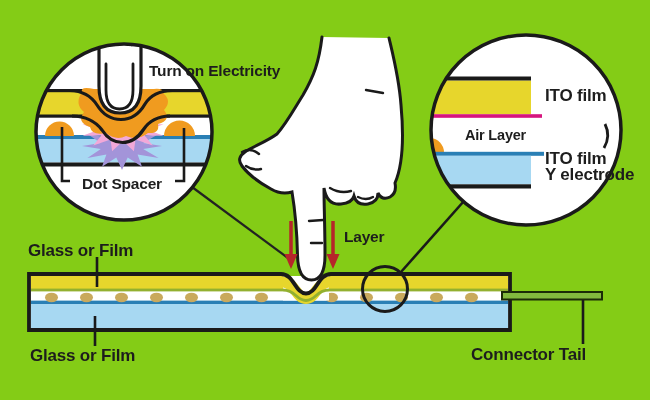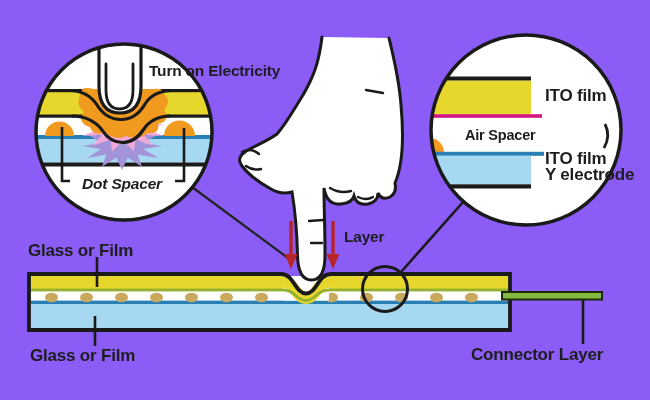--- a/index.html
+++ b/index.html
@@ -1,21 +1,21 @@
 <!DOCTYPE html>
 <html style="--outline_black: #1a1a1a; --ito_yellow: #e7d62c; --spacer_orange: #f09b1f; --press_pink: #f2a8d8; --press_purple: #a394d9; --glass_blue: #a7d8f2; --electrode_teal: #2a7fb5; --electrode_magenta: #d6157e; --film_green: #93b02f; --connector_green: #82b93e; --dot_tan: #c9a95d; --arrow_red: #b6252a;"><head>
 <meta charset="utf-8">
 <style>
   html,body{margin:0;padding:0;background:#fff;}
-  #stage{position:relative;width:650px;height:400px;background:#8b5cf6;overflow:hidden;
+  #stage{position:relative;width:650px;height:400px;background:#84cc16;overflow:hidden;
          font-family:"Liberation Sans","DejaVu Sans",sans-serif;}
   #stage svg{position:absolute;left:0;top:0;}
   .label{position:absolute;font-weight:700;font-size:17px;line-height:16px;
          color:#1d1d1d;white-space:nowrap;letter-spacing:-0.2px;}
-  .label.center{transform:translateX(-50%);font-style:italic;}
+  .label.center{transform:translateX(-50%);}
   :root{
     --outline_black:#1a1a1a; --ito_yellow:#e7d62c; --spacer_orange:#f09b1f;
     --press_pink:#f2a8d8;   --press_purple:#a394d9; --glass_blue:#a7d8f2;
     --electrode_teal:#2a7fb5; --electrode_magenta:#d6157e; --film_green:#93b02f;
     --connector_green:#82b93e; --dot_tan:#c9a95d; --arrow_red:#b6252a;
   }
 </style>
 </head>
 <body>
 
@@ -146,18 +146,18 @@
     <path d="M 333 221 L 333 256" stroke-width="3.5" fill="none"></path>
     <polygon points="326.5,254 339.5,254 333,269" stroke="none"></polygon>
   </g>
 </svg>
 
 <div class="label" style="left:149px;top:63px;font-size:15.5px">Turn on Electricity</div>
 <div class="label center" style="left:122px;top:176px;font-size:15.5px">Dot Spacer</div>
 <div class="label" style="left:344px;top:229px;font-size:15.5px">Layer</div>
 <div class="label" style="left:28px;top:243px">Glass or Film</div>
 <div class="label" style="left:30px;top:348px">Glass or Film</div>
-<div class="label" style="left:465px;top:127px;font-size:14.5px">Air Spacer</div>
+<div class="label" style="left:465px;top:127px;font-size:14.5px">Air Layer</div>
 <div class="label" style="left:545px;top:88px">ITO film</div>
 <div class="label" style="left:545px;top:151px">ITO film</div>
 <div class="label" style="left:545px;top:167px">Y electrode</div>
-<div class="label" style="left:471px;top:347px">Connector Layer</div>
+<div class="label" style="left:471px;top:347px">Connector Tail</div>
 </div>
 
 </body></html>

